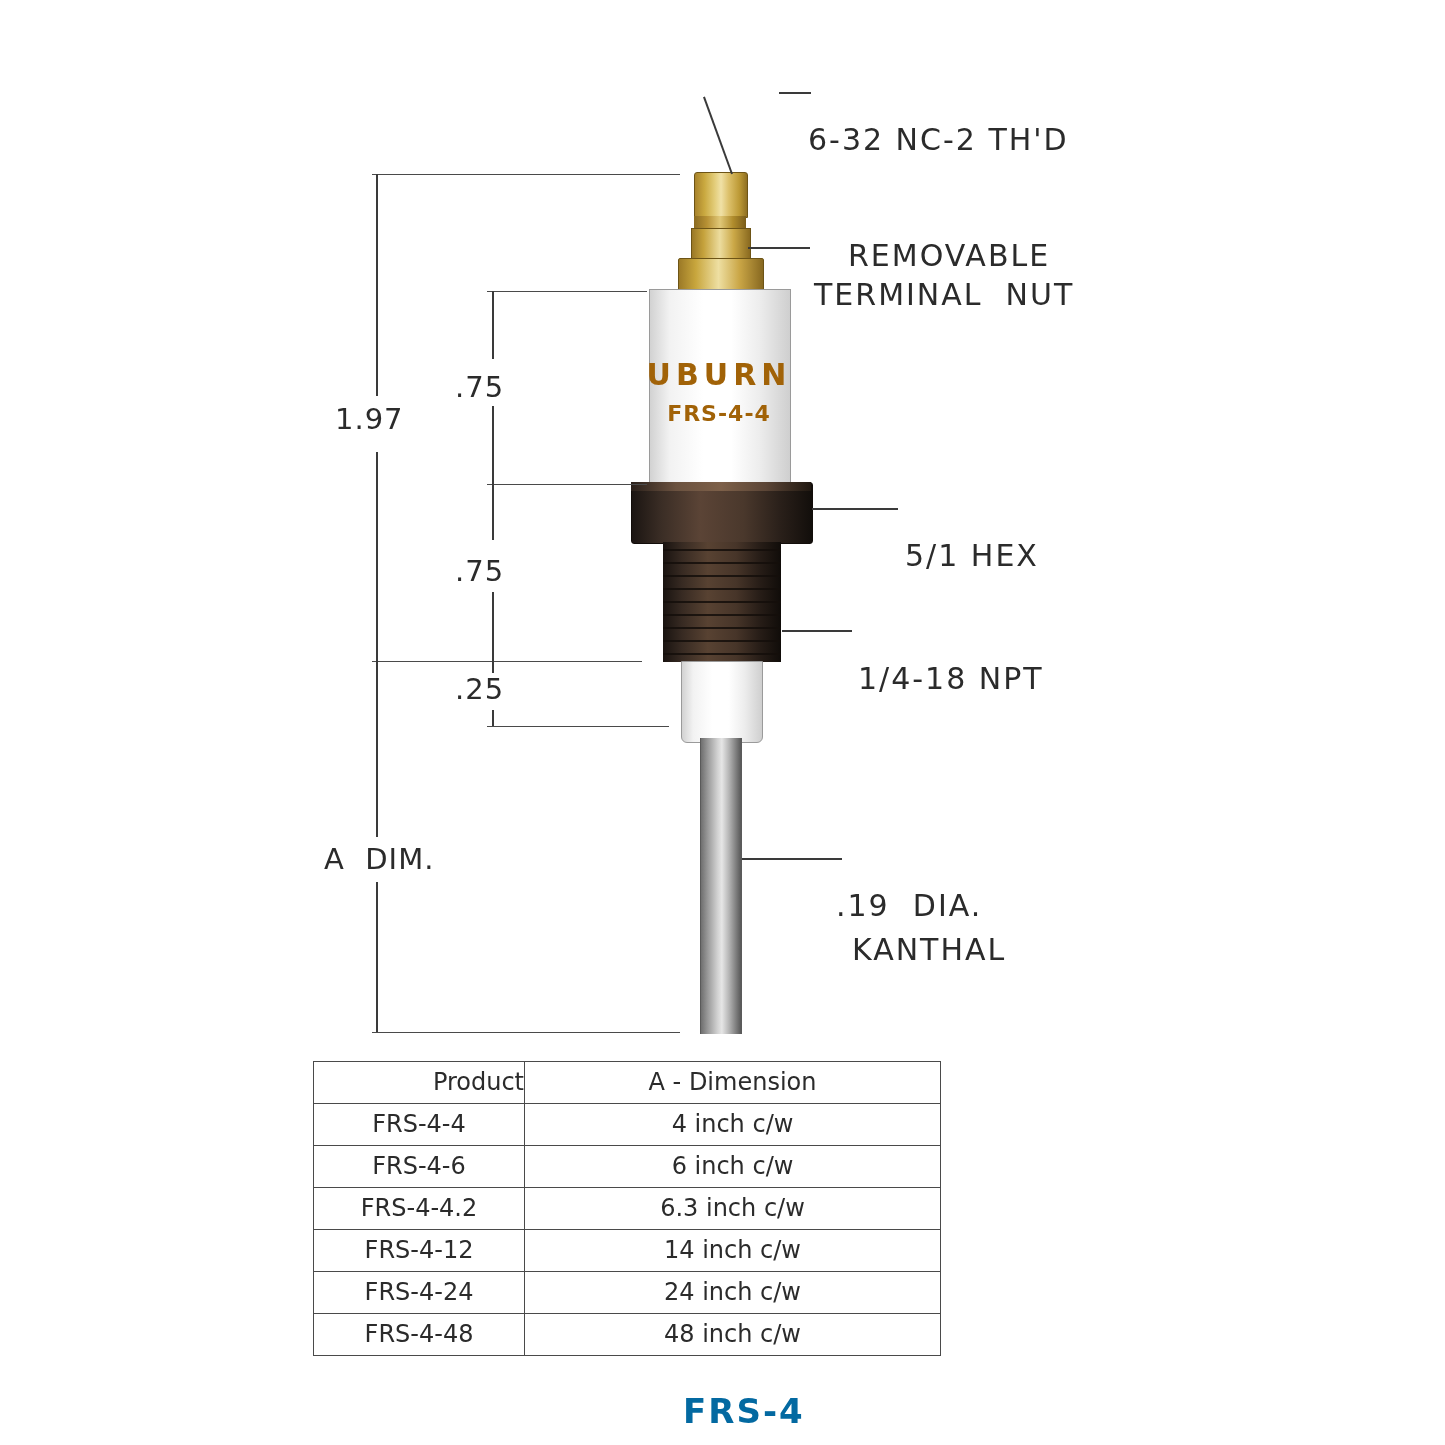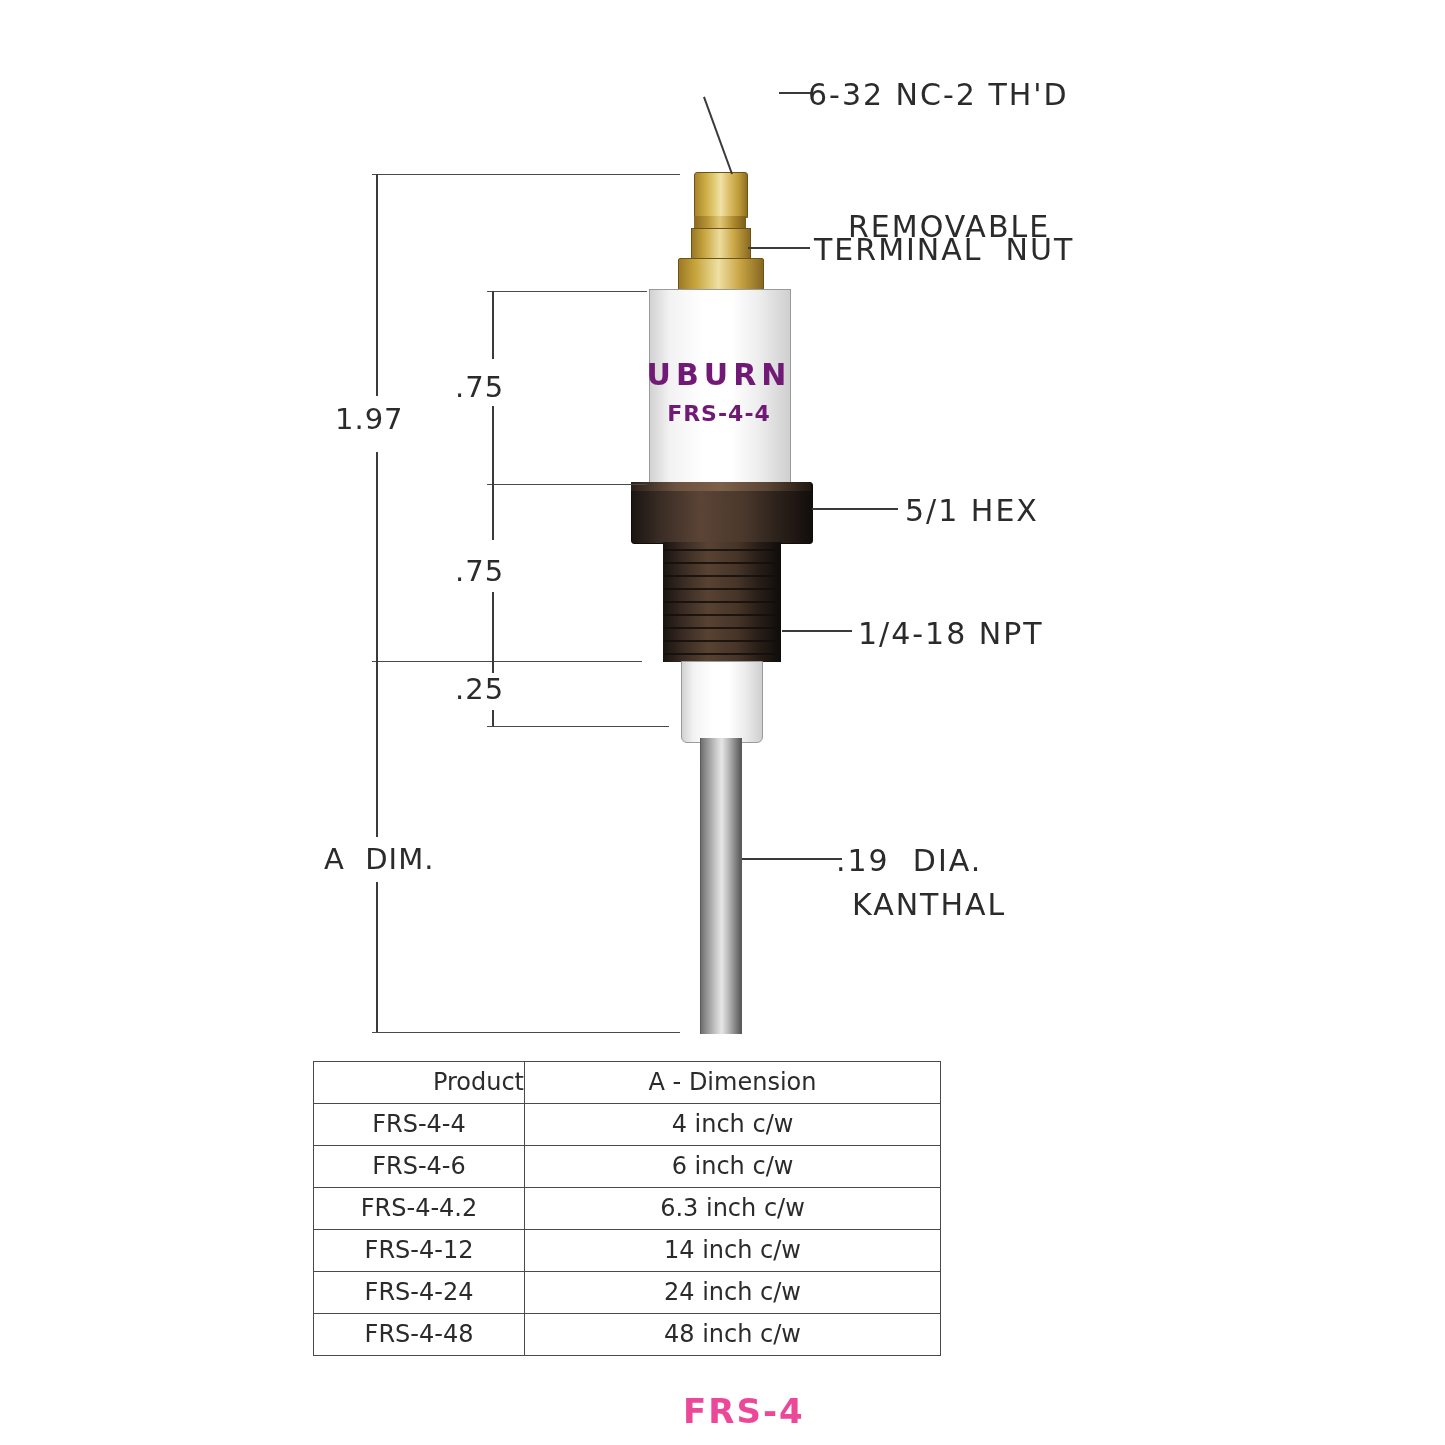--- a/index.html
+++ b/index.html
@@ -23,20 +23,21 @@
 
   
   .callout {
     position: absolute;
     font-family: "DejaVu Sans", sans-serif;
     font-size: 30px;
     letter-spacing: 2px;
     color: #2b2b2b;
     white-space: pre;
     line-height: 1.25;
+    margin-top: 45px;
   }
   .dim-text {
     position: absolute;
     font-family: "DejaVu Sans", sans-serif;
     font-size: 29px;
     letter-spacing: 1px;
     color: #2b2b2b;
     white-space: pre;
   }
 
@@ -105,21 +106,21 @@
     background: linear-gradient(to right,
       #6f6f6f 0%, #9c9c9c 18%, #d3d3d3 42%, #e6e6e6 52%, #b5b5b5 70%, #7d7d7d 88%, #585858 100%);
     border-left: 1px solid #5a5a5a;
     border-right: 1px solid #5a5a5a;
   }
 
   .brand {
     position: absolute;
     font-family: "DejaVu Sans", sans-serif;
     font-weight: 700;
-    color: #701a75;
+    color: #a16207;
     white-space: pre;
     text-align: center;
   }
 
   
   #spec-table {
     position: absolute;
     border-collapse: collapse;
     font-family: "DejaVu Sans", sans-serif;
     font-size: 24px;
@@ -133,21 +134,21 @@
   }
   #spec-table .col-prod { width: 210px; text-align: right; }
   #spec-table .col-dim  { width: 415px; text-align: center; }
 
   .caption {
     position: absolute;
     font-family: "DejaVu Sans", sans-serif;
     font-weight: 700;
     font-size: 34px;
     letter-spacing: 2px;
-    color: #ec4899;
+    color: #0369a1;
     white-space: pre;
   }
 </style>
 </head>
 <body>
 
 <div id="sheet">
 
   <div class="part brass-top" style="left:694px; top:172px; width:52px; height:44px; border-radius:3px 3px 0 0;"></div>
 
@@ -189,21 +190,21 @@
   <div class="hline" style="left:748px; top:247px; width:62px;"></div>
 
   <div class="hline" style="left:812px; top:508px; width:86px;"></div>
 
   <div class="hline" style="left:782px; top:630px; width:70px;"></div>
 
   <div class="hline" style="left:742px; top:858px; width:100px;"></div>
 
   <div class="callout" style="left:808px; top:76px;">6-32 NC-2 TH'D</div>
 
-  <div class="callout" style="left:848px; top:208px;">REMOVABLE</div>
+  <div class="callout" style="left:848px; top:192px;">REMOVABLE</div>
   <div class="callout" style="left:814px; top:231px;">TERMINAL  NUT</div>
 
   <div class="callout" style="left:905px; top:492px;">5/1 HEX</div>
 
   <div class="callout" style="left:858px; top:615px;">1/4-18 NPT</div>
 
   <div class="callout" style="left:836px; top:842px;">.19  DIA.</div>
   <div class="callout" style="left:852px; top:886px;">KANTHAL</div>
 
   <div class="thin-h" style="left:372px; top:174px; width:308px;"></div>

